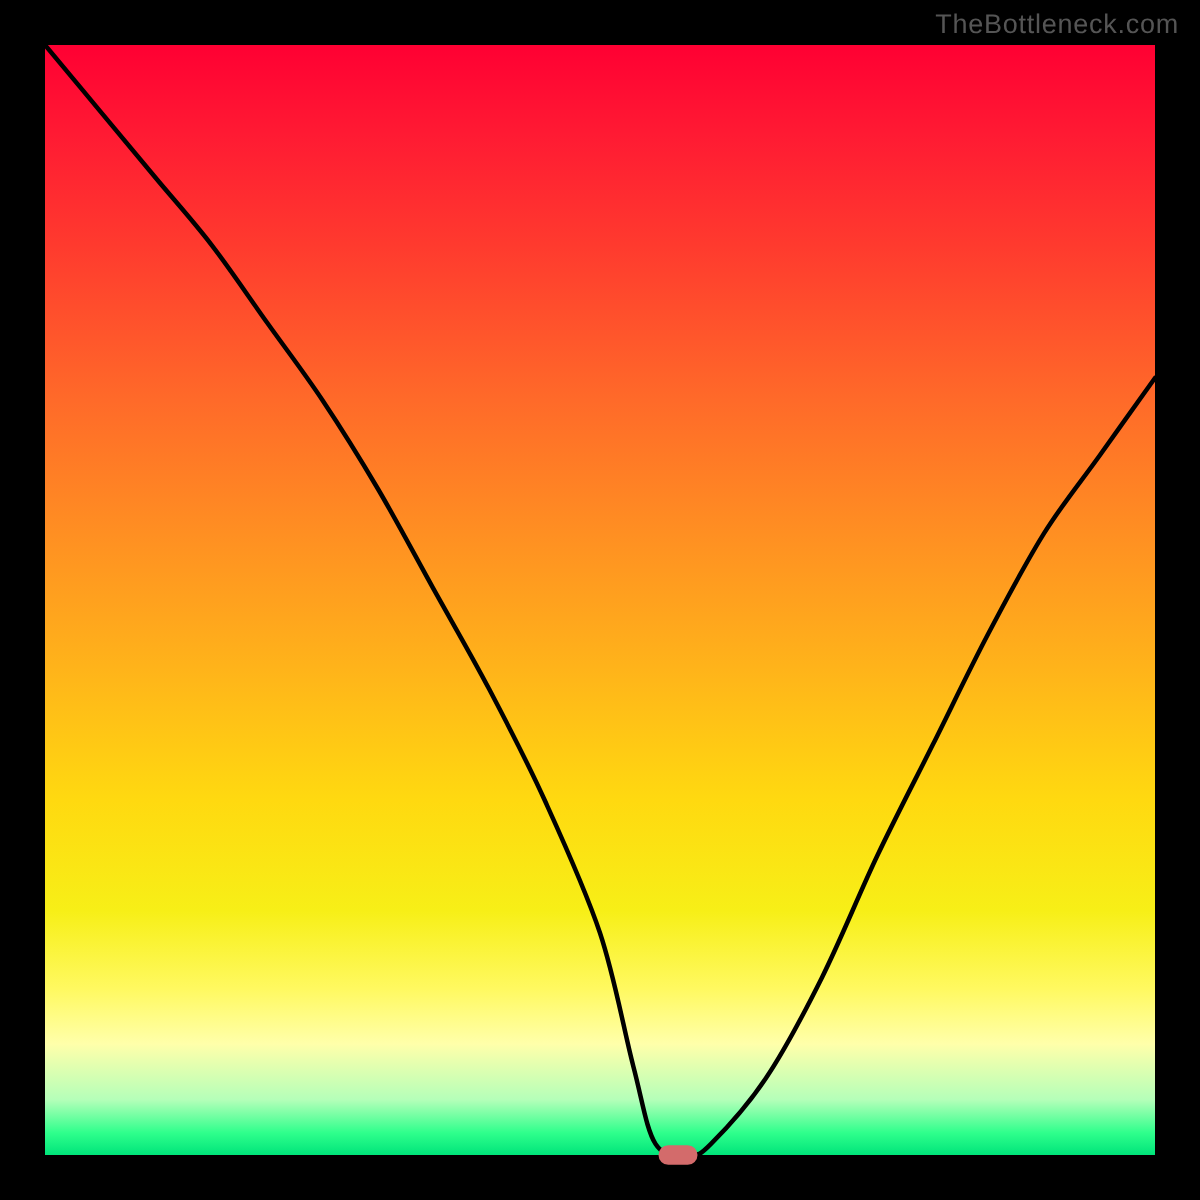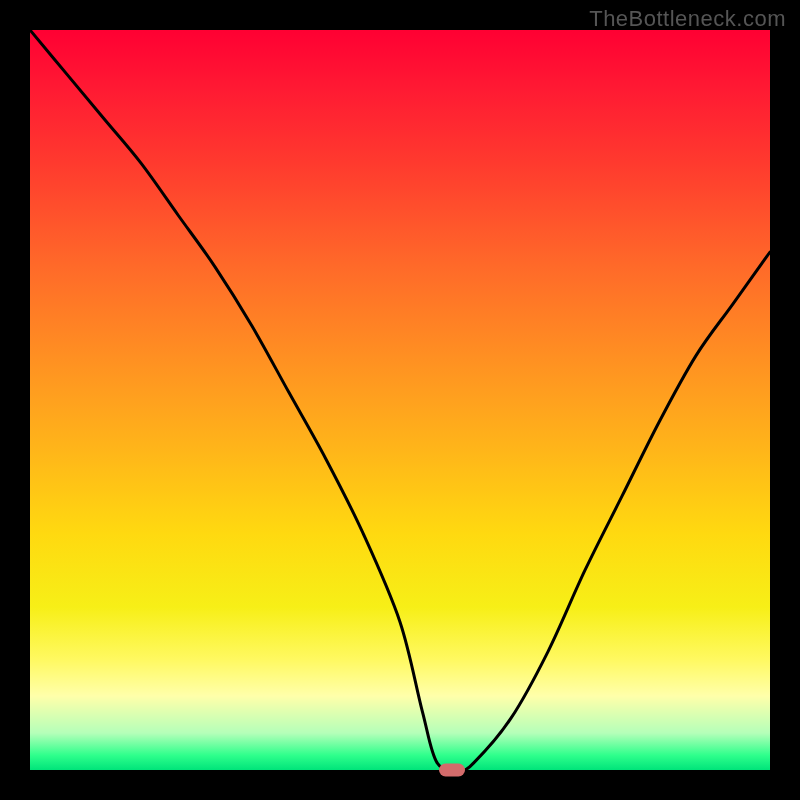--- a/index.html
+++ b/index.html
@@ -15,21 +15,21 @@
     position: relative;
     width: 800px;
     height: 800px;
     background: #000;
   }
   .watermark {
     position: absolute;
     top: 6px;
     right: 14px;
     color: #555;
-    font-size: 22px;
+    font-size: 18px;
     font-weight: 500;
     letter-spacing: 0.5px;
     z-index: 5;
   }
   .plot {
     position: absolute;
     top: 30px;
     left: 30px;
     width: 740px;
     height: 740px;

